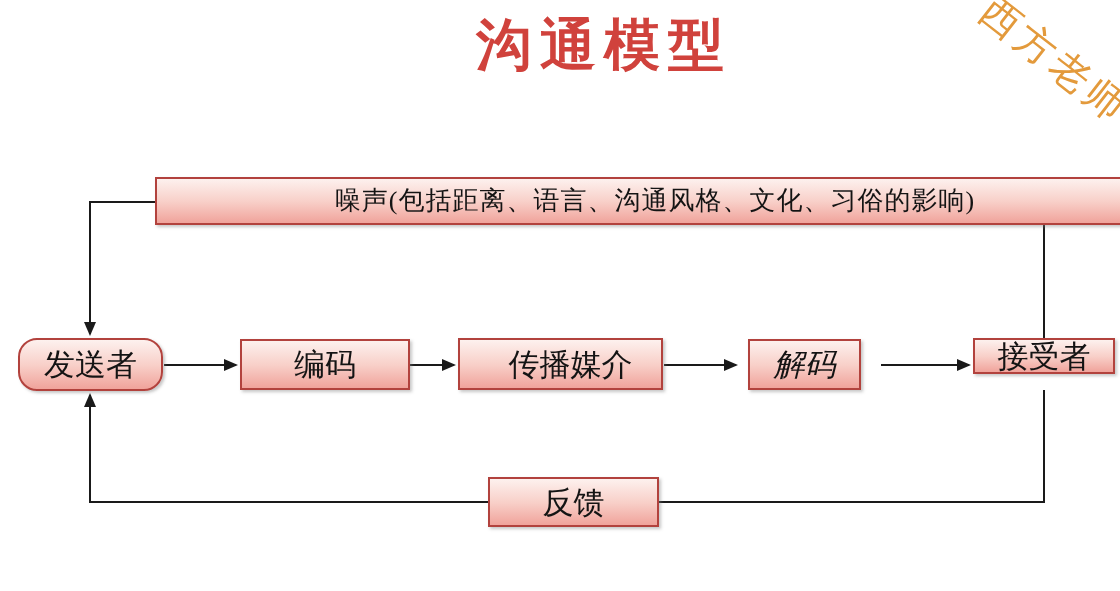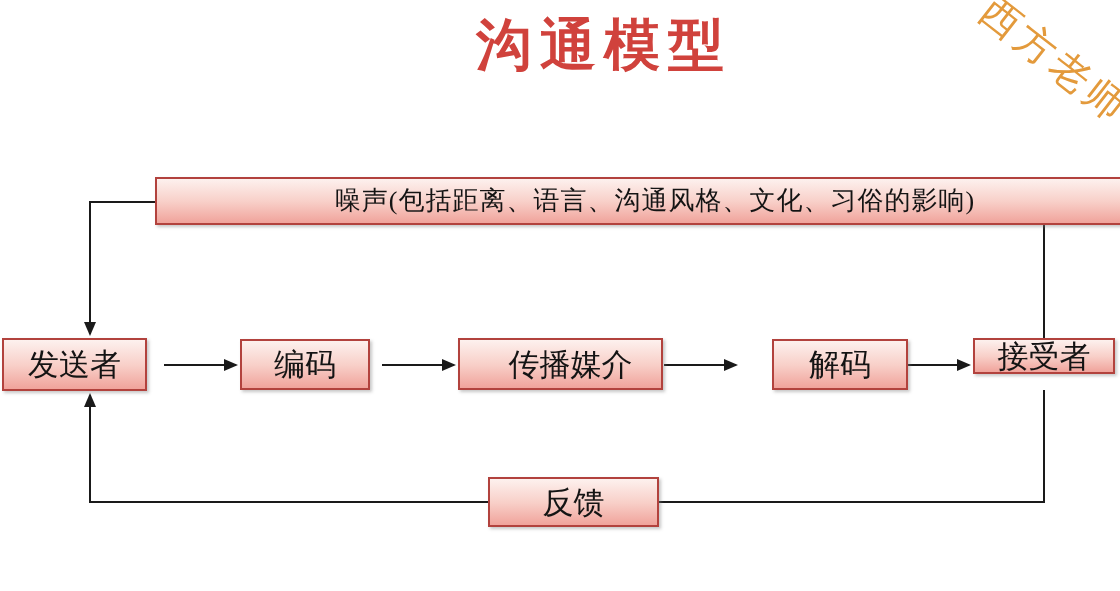--- a/index.html
+++ b/index.html
@@ -57,24 +57,24 @@
     color: #141414;
     display: flex;
     align-items: center;
     justify-content: center;
     font-size: 31px;
     line-height: 1;
     box-shadow: 2px 2px 3px rgba(130,130,130,0.45);
     white-space: nowrap;
   }
   #node-noise    { left: 155px; top: 177px; width: 1000px; height: 48px; font-size: 26px; letter-spacing: 1px; }
-  #node-sender   { left: 2px;  top: 338px; width: 145px; height: 53px; }
-  #node-encode   { left: 240px; top: 339px; width: 130px; height: 51px; text-align: center; }
+  #node-sender   { left: 18px;  top: 338px; width: 145px; height: 53px; border-radius: 19px; }
+  #node-encode   { left: 240px; top: 339px; width: 170px; height: 51px; text-align: center; }
   #node-medium   { left: 458px; top: 338px; width: 205px; height: 52px; padding-left: 20px; }
-  #node-decode   { left: 772px; top: 339px; width: 136px; height: 51px; }
+  #node-decode   { left: 748px; top: 339px; width: 113px; height: 51px; font-style: italic; }
   #node-receiver { left: 973px; top: 338px; width: 142px; height: 36px; }
   #node-feedback { left: 488px; top: 477px; width: 171px; height: 50px; }
 </style>
 </head>
 <body>
 
 <div class="canvas">
 
   <div class="slide-title">沟通模型</div>
 

